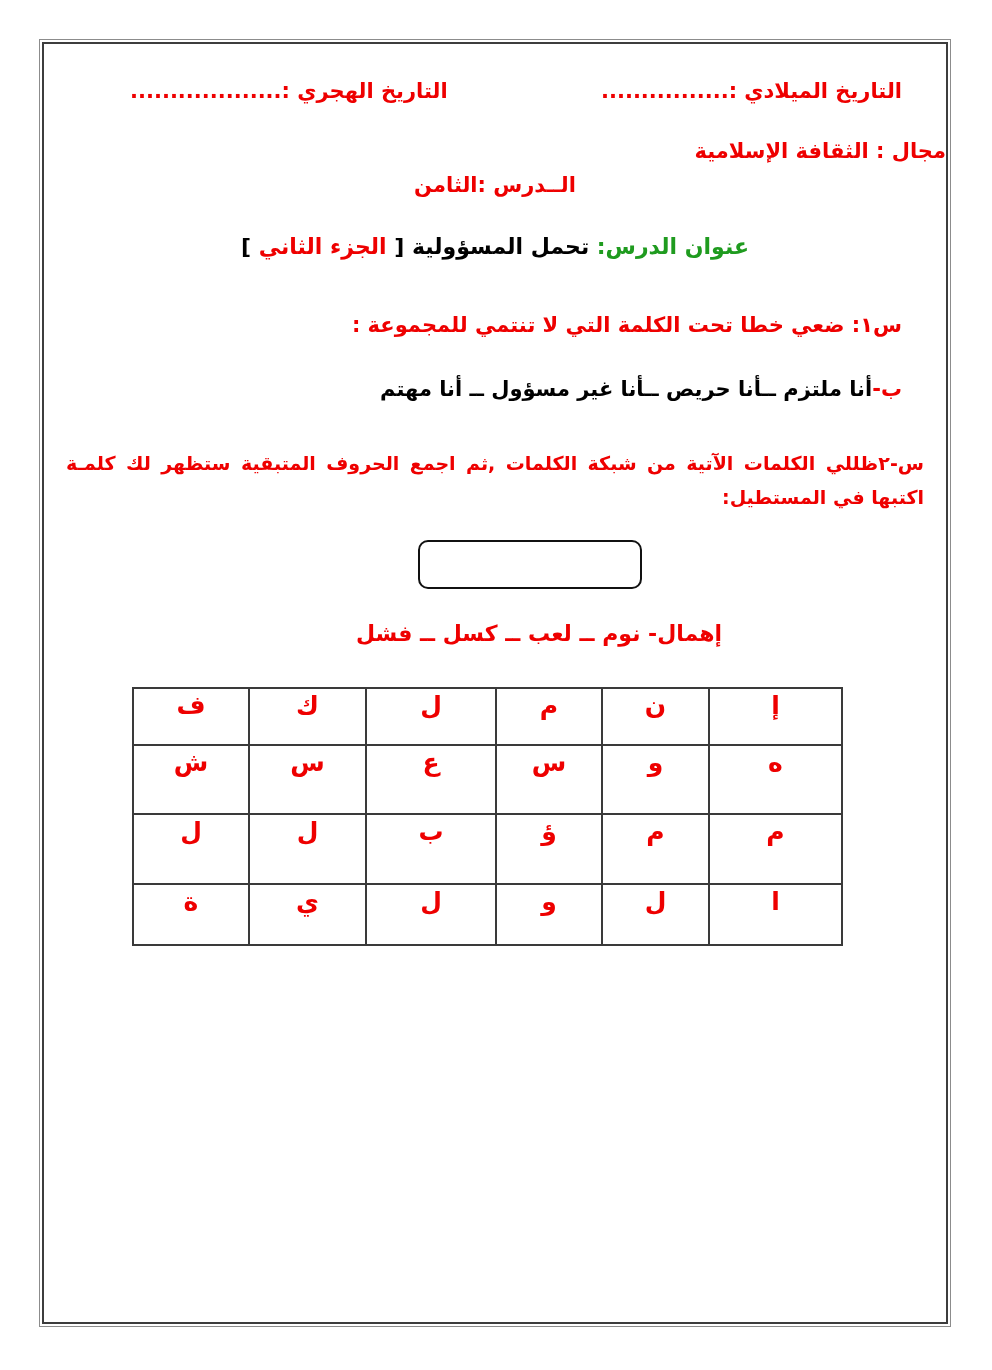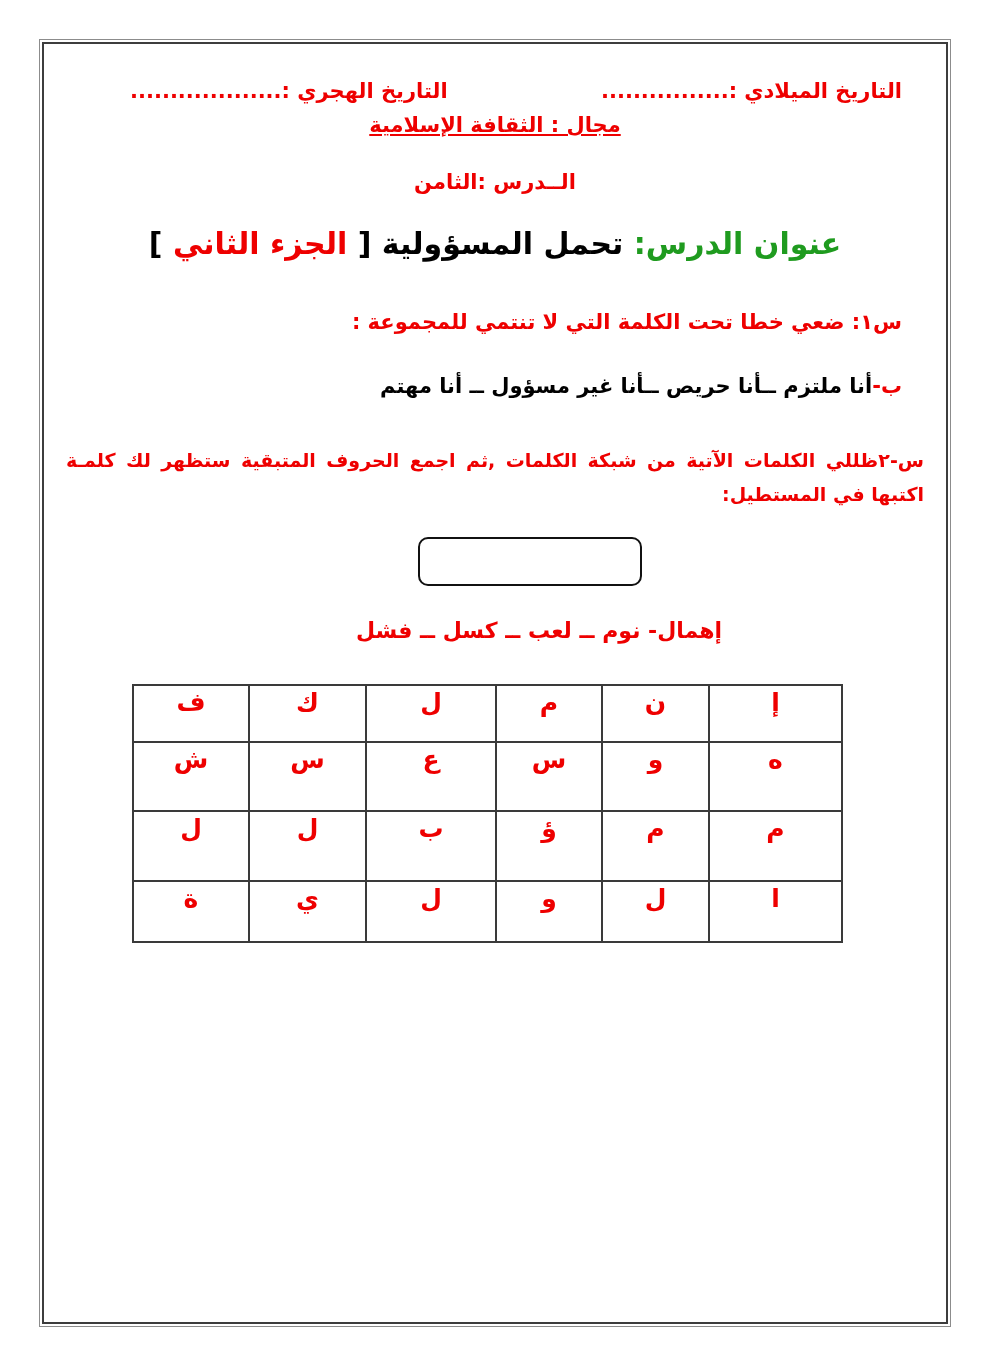--- a/index.html
+++ b/index.html
@@ -29,23 +29,23 @@
   .red   { color: var(--red, #ee0000); }
   .green { color: var(--green, #1f9b1f); }
   .black { color: #000; }
 
   .line { font-size: 21px; line-height: 34px; }
 
   .dates {
     margin: 30px 44px 0 86px;
     display: flex; justify-content: space-between;
   }
-  .subject { text-align: center; text-decoration: underline; }
-  .lesson  { text-align: center; margin-top: 23px; }
-  .title-line { margin-top: 28px; text-align: center; font-size: 30px; }
+  .subject { margin-top: 26px; text-align: right; }
+  .lesson  { text-align: center; }
+  .title-line { margin-top: 28px; text-align: center; font-size: 22px; }
 
   .q1-prompt { margin-top: 44px; margin-left: 44px; text-align: right; padding-right: 0; margin-right: 44px; }
   .item { margin-right: 44px; margin-left: 44px; text-align: right; }
   .item-a { margin-top: 40px; }
   .item-b { margin-top: 30px; }
   .item-a .item-label { margin-left: 18px; }
 
   .q2 { margin: 40px 22px 0 22px; font-size: 19px; }
   .q2-line1 { line-height: 34px; text-align: justify; text-align-last: justify; }
   .q2-line2 { line-height: 34px; text-align: right; margin-left: 18px; }

